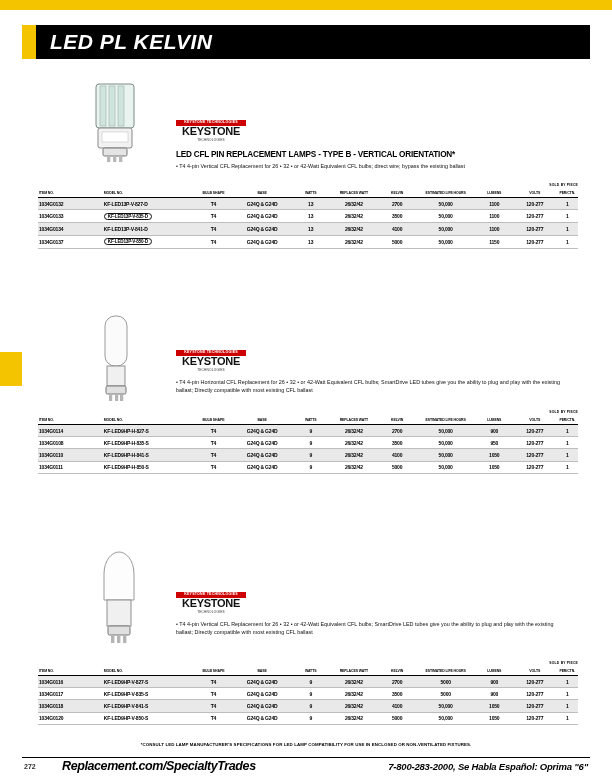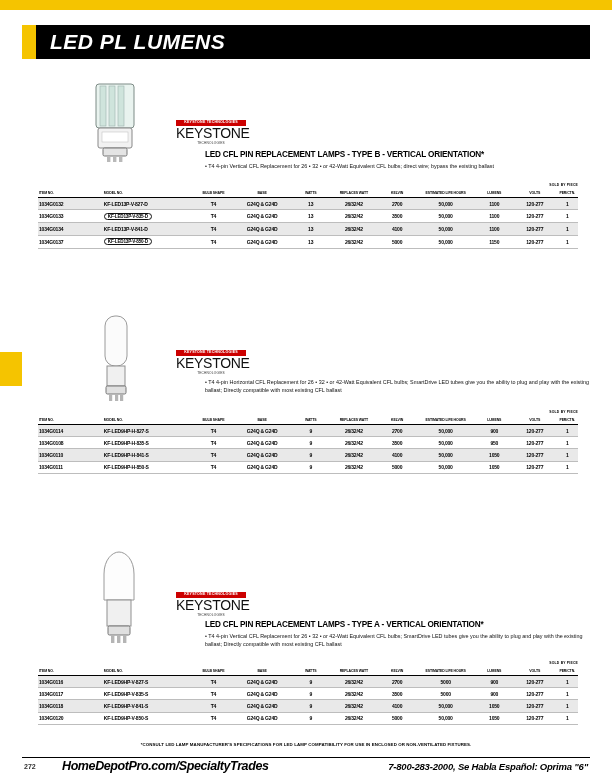--- a/index.html
+++ b/index.html
@@ -29,24 +29,24 @@
   
   .block{position:absolute;left:0;width:612px;}
   .lamp-img{position:absolute;}
   .lamp-img svg{display:block;}
 
   .kv-logo{position:absolute;text-align:center;width:70px;}
   .kv-logo .kv-top{
     background:#cc0000;color:#fff;font-size:3.6px;font-weight:bold;
     letter-spacing:.2px;padding:1px 0;line-height:1.1;
   }
-  .kv-logo .kv-name{font-size:14px;font-weight:normal;letter-spacing:-.3px;color:#111;line-height:1;}
+  .kv-logo .kv-name{font-size:11px;font-weight:bold;letter-spacing:-.3px;color:#111;line-height:1;}
   .kv-logo .kv-tag{font-size:3.2px;letter-spacing:.2px;color:#333;margin-top:1px;}
 
-  .blurb{position:absolute;margin-left:29px;}
+  .blurb{position:absolute;}
   .blurb h3{
     margin:0 0 3px 0;font-size:8.2px;font-weight:bold;color:#000;letter-spacing:-.2px;
   }
   .blurb p{
     margin:0;font-size:5.4px;line-height:1.55;color:#111;
   }
 
   
   table.spec{
     position:absolute;border-collapse:collapse;font-size:4.4px;width:540px;left:38px;
@@ -81,21 +81,21 @@
   .footer .site{position:absolute;left:62px;top:-4px;font-size:12.5px;font-weight:bold;font-style:italic;letter-spacing:-.4px;}
   .footer .phone{position:absolute;right:24px;top:-2px;font-size:9.5px;font-weight:bold;font-style:italic;text-align:right;letter-spacing:-.2px;}
 </style>
 </head>
 <body>
 
 <div class="top-rule"></div>
 
 <div class="page-header">
   <div class="bar"></div>
-  <div class="title">LED PL LUMENS</div>
+  <div class="title">LED PL KELVIN</div>
 </div>
 
 <div class="side-tab"></div>
 
 <div class="block" style="top:0;">
 
   <div class="lamp-img" style="left:78px;top:78px;">
     <svg width="74" height="86" viewBox="0 0 74 86">
       <rect x="18" y="6" width="38" height="44" rx="3" fill="#e9f3ef" stroke="#7d8b86" stroke-width="1"></rect>
       <rect x="22" y="8" width="6" height="40" fill="#cfe4dc" stroke="#9fb3ad" stroke-width=".6"></rect>
@@ -307,21 +307,20 @@
     </svg>
   </div>
 
   <div class="kv-logo" style="left:176px;top:592px;">
     <div class="kv-top">KEYSTONE TECHNOLOGIES</div>
     <div class="kv-name">KEYSTONE</div>
     <div class="kv-tag">TECHNOLOGIES</div>
   </div>
 
   <div class="blurb" style="left:176px;top:620px;width:386px;">
-    <h3>LED CFL PIN REPLACEMENT LAMPS - TYPE A - VERTICAL ORIENTATION*</h3>
     <p>• T4 4-pin Vertical CFL Replacement for 26 • 32 • or 42-Watt Equivalent CFL bulbs; SmartDrive LED tubes give you the ability to plug and play with the existing ballast; Directly compatible with most existing CFL ballast</p>
   </div>
 
   <div class="soldby" style="top:661px;">SOLD BY PIECE</div>
 
   <table class="spec" style="top:668px;">
     <thead>
       <tr>
         <th class="l" style="width:12%">ITEM NO.</th>
         <th class="l" style="width:17%">MODEL NO.</th>
@@ -391,15 +390,15 @@
       </tr>
     </tbody>
   </table>
 </div>
 
 <div class="footnote" style="top:742px;">*CONSULT LED LAMP MANUFACTURER'S SPECIFICATIONS FOR LED LAMP COMPATIBILITY FOR USE IN ENCLOSED OR NON-VENTILATED FIXTURES.</div>
 
 <div class="footer-rule" style="top:757px;"></div>
 <div class="footer" style="top:763px;">
   <div class="pageno">272</div>
-  <div class="site">HomeDepotPro.com/SpecialtyTrades</div>
+  <div class="site">Replacement.com/SpecialtyTrades</div>
   <div class="phone">7-800-283-2000, Se Habla Español: Oprima "6"</div>
 </div>
 
 </body></html>

